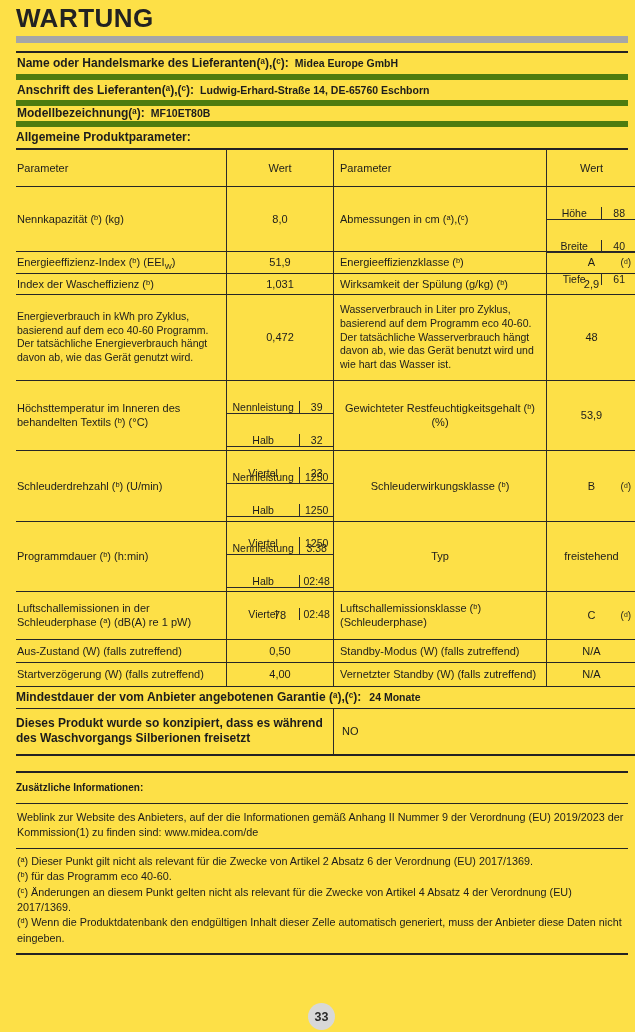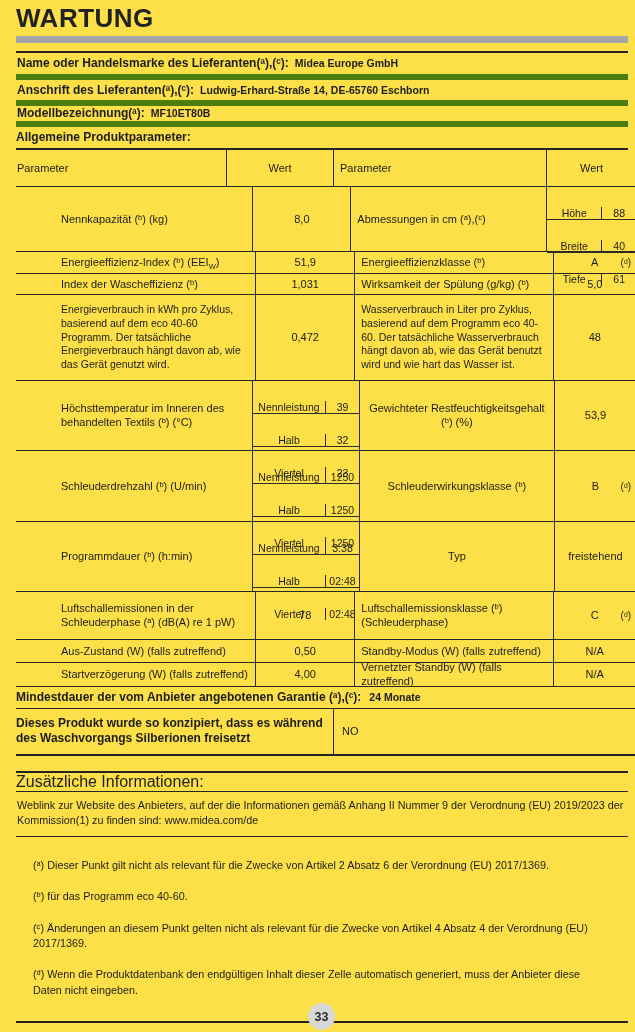--- a/index.html
+++ b/index.html
@@ -20,21 +20,21 @@
   .s-value { font-weight:700; font-size:10.5px; margin-left:6px; white-space:nowrap; }
 
   .sec-title { height:23px; display:flex; align-items:center; font-weight:700; font-size:12px;
                border-bottom:2px solid #232323; }
 
   
   .ptable { width:620px; font-size:11px; }
   .row { display:flex; border-bottom:1.5px solid #262626; }
   .c1 { width:210px; } .c2 { width:107px; } .c3 { width:213px; } .c4 { width:90px; }
   .c2,.c3,.c4 { border-left:1px solid #2b2b2b; }
-  .lbl { display:flex; align-items:center; padding:3px 6px 3px 1px; line-height:1.3;margin-left:44px; }
+  .lbl { display:flex; align-items:center; padding:3px 6px 3px 1px; line-height:1.3; }
   .lbl3 { display:flex; align-items:center; padding:3px 6px; line-height:1.3; }
   .lblc { justify-content:center; text-align:center; }
   .val { display:flex; align-items:center; justify-content:center; }
   .valnote { position:relative; }
   .valnote .note { position:absolute; right:5px; top:50%; transform:translateY(-50%); font-size:10px; }
   .hrow { height:37px; }
   .hrow .hcell { display:flex; align-items:center; padding-left:1px; }
   .hrow .c3 { padding-left:6px; }
   .hrow .hc { justify-content:center; padding-left:0; }
   .small { font-size:10.5px; }
@@ -55,27 +55,27 @@
   .warranty .wl { font-weight:700; font-size:12px; }
   .warranty .wv { font-weight:700; font-size:10.5px; margin-left:8px; }
   .silver { height:46.5px; display:flex; border-bottom:2px solid #232323; }
   .silver .sl { width:317px; display:flex; align-items:center; font-weight:700; font-size:12px;
                 line-height:1.25; padding-right:10px; }
   .silver .sv2 { flex:1; border-left:1px solid #2b2b2b; display:flex; align-items:center;
                  padding-left:8px; font-size:11px; }
 
   
   .additional { margin-top:15px; border-top:2px solid #232323; }
-  .add-title { height:19px; display:flex; align-items:center; font-weight:400; font-size:16px;
+  .add-title { height:31px; display:flex; align-items:center; font-weight:700; font-size:10px;
                border-bottom:1.5px solid #262626; }
   .weblink { padding:6px 1px 7px 1px; font-size:10.8px; line-height:1.45;
              border-bottom:1.5px solid #262626; }
   .footnotes { padding:5px 1px 7px 1px; font-size:10.8px; line-height:1.42;
                border-bottom:2px solid #232323; }
-  .footnote { margin:16px; }
+  .footnote { margin:0; }
 
   
   .pageno-wrap { position:absolute; left:8px; right:0; top:1003px; display:flex; justify-content:center; }
   .pageno { width:27px; height:27px; border-radius:50%; background:#d8d8d8; color:#2a2a2a;
             display:flex; align-items:center; justify-content:center; font-size:12.5px; font-weight:700; }
 </style>
 </head>
 <body>
 
 <div class="page">
@@ -138,21 +138,21 @@
       <div class="c4 val valnote">
         <span>A</span>
         <span class="note">(ᵈ)</span>
       </div>
     </div>
 
     <div class="row h23">
       <div class="c1 lbl">Index der Wascheffizienz (ᵇ)</div>
       <div class="c2 val">1,031</div>
       <div class="c3 lbl3">Wirksamkeit der Spülung (g/kg) (ᵇ)</div>
-      <div class="c4 val">5,0</div>
+      <div class="c4 val">2,9</div>
     </div>
 
     <div class="row h87">
       <div class="c1 lbl small">Energieverbrauch in kWh pro Zyklus, basierend auf dem eco 40-60 Programm. Der tatsächliche Energieverbrauch hängt davon ab, wie das Gerät genutzt wird.</div>
       <div class="c2 val">0,472</div>
       <div class="c3 lbl3 small">Wasserverbrauch in Liter pro Zyklus, basierend auf dem Programm eco 40-60. Der tatsächliche Wasserverbrauch hängt davon ab, wie das Gerät benutzt wird und wie hart das Wasser ist.</div>
       <div class="c4 val">48</div>
     </div>
 
     <div class="row h72">

